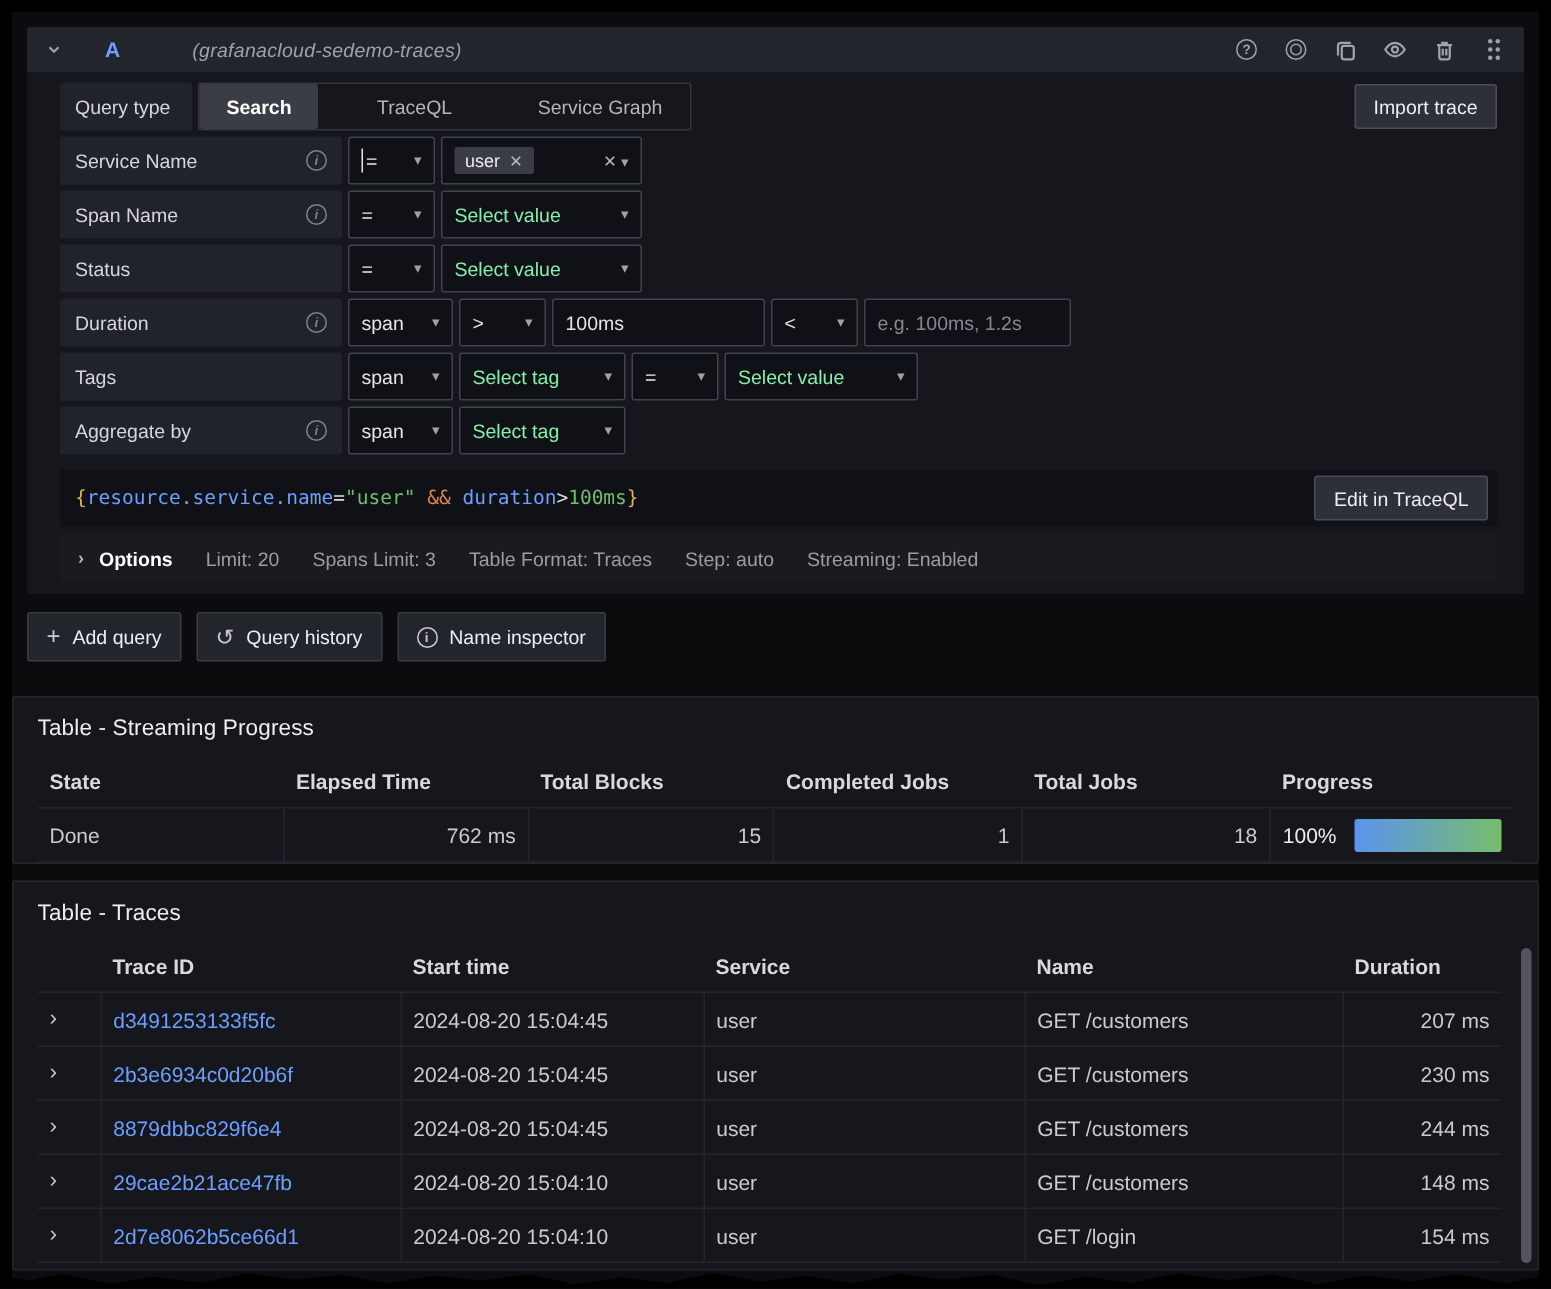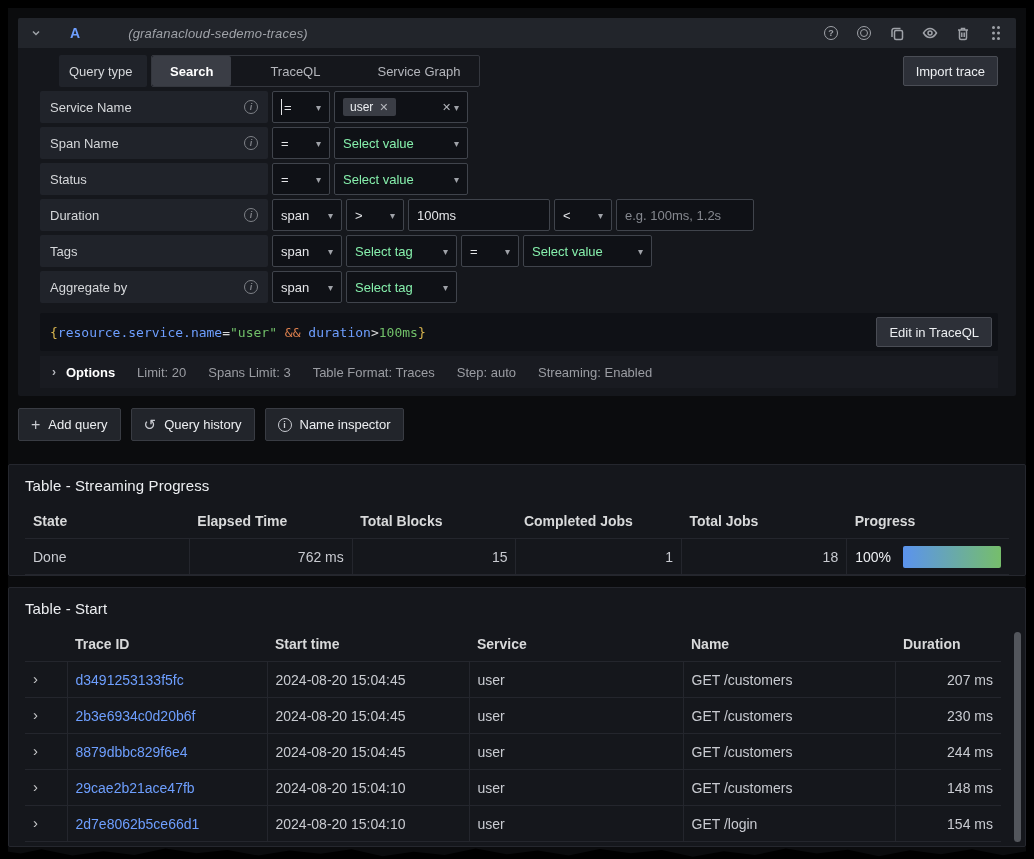--- a/index.html
+++ b/index.html
@@ -30,29 +30,29 @@
   svg.lineic { stroke:#9fa2a8; fill:none; stroke-width:1.5; }
 
   .qbody { padding:7px 18px 0 22px; }
 
   
   .qtype-row { display:flex; align-items:center; margin:0 0 4px 0; }
   .label-box {
     background:#20232a; height:32px; display:flex; align-items:center;
     padding:0 10px; font-size:13px; color:#d5d7da; font-weight:500; border-radius:2px;
   }
-  .qtype-label { width:88px;margin-left:19px; }
+  .qtype-label { width:88px; }
   .radiogrp { display:flex; border:1px solid #34373e; border-radius:2px; margin-left:4px; height:32px; background:#15171c; padding:0;gap:21px; }
   .radio-item { padding:0 18px; display:flex; align-items:center; font-size:13px; color:#b4b6bc; cursor:pointer; border-radius:2px; }
   .radio-item.active { background:#3a3d45; color:#fff; font-weight:600; }
   .import-btn { margin-left:auto; }
 
   
   .frow { display:flex; align-items:center; margin-bottom:4px; }
-  .frow .label-box { width:228px; justify-content:space-between;gap:32px; }
+  .frow .label-box { width:188px; justify-content:space-between;gap:32px; }
   .info-ic { width:14px; height:14px; border:1.3px solid #7e8187; border-radius:50%; color:#7e8187; font-size:9px; line-height:12px; text-align:center; font-style:italic; font-weight:700; cursor:pointer; }
   .fld { background:#0f1116; border:1px solid #40444c; border-radius:2px; height:32px; display:flex; align-items:center; padding:0 8px; margin-left:4px; font-size:13px; color:#e4e5e8; }
   .fld .chev { margin-left:auto; color:#9fa2a8; font-size:10px; padding-left:8px; }
   .ph { color:#86efac; }
   .caret { display:inline-block; width:1px; height:16px; background:#e4e5e8; margin-right:2px; }
   .chip { background:#3a3d45; border-radius:2px; padding:2px 7px; font-size:12px; color:#eceef1; display:flex; align-items:center; gap:6px; cursor:pointer; }
   .chip .x, .clear-x { color:#b4b6bc; font-size:11px; cursor:pointer; }
   .w-op { width:58px; } .w-scope { width:70px; } .w-val { width:134px; }
   .w-durin { width:142px; } .w-durin2 { width:138px; } .w-tag { width:111px; } .w-tval { width:129px; }
   input.txt { background:transparent; border:none; outline:none; color:#e4e5e8; font-size:13px; width:100%; font-family:"Liberation Sans",sans-serif; }
@@ -352,21 +352,21 @@
               <span style="color:#eceef1;">100%</span>
               <span class="prog-bar"></span>
             </span>
           </td>
         </tr>
       </tbody>
     </table>
   </div>
 
   <div class="panel traces">
-    <h2 style="padding-left:0;">Table - Start</h2>
+    <h2 style="padding-left:0;">Table - Traces</h2>
     <table class="gtab">
       <colgroup>
           <col style="width:42px">
           <col style="width:200px">
           <col style="width:202px">
           <col style="width:214px">
           <col style="width:212px">
           <col>
         </colgroup>
       <thead>

